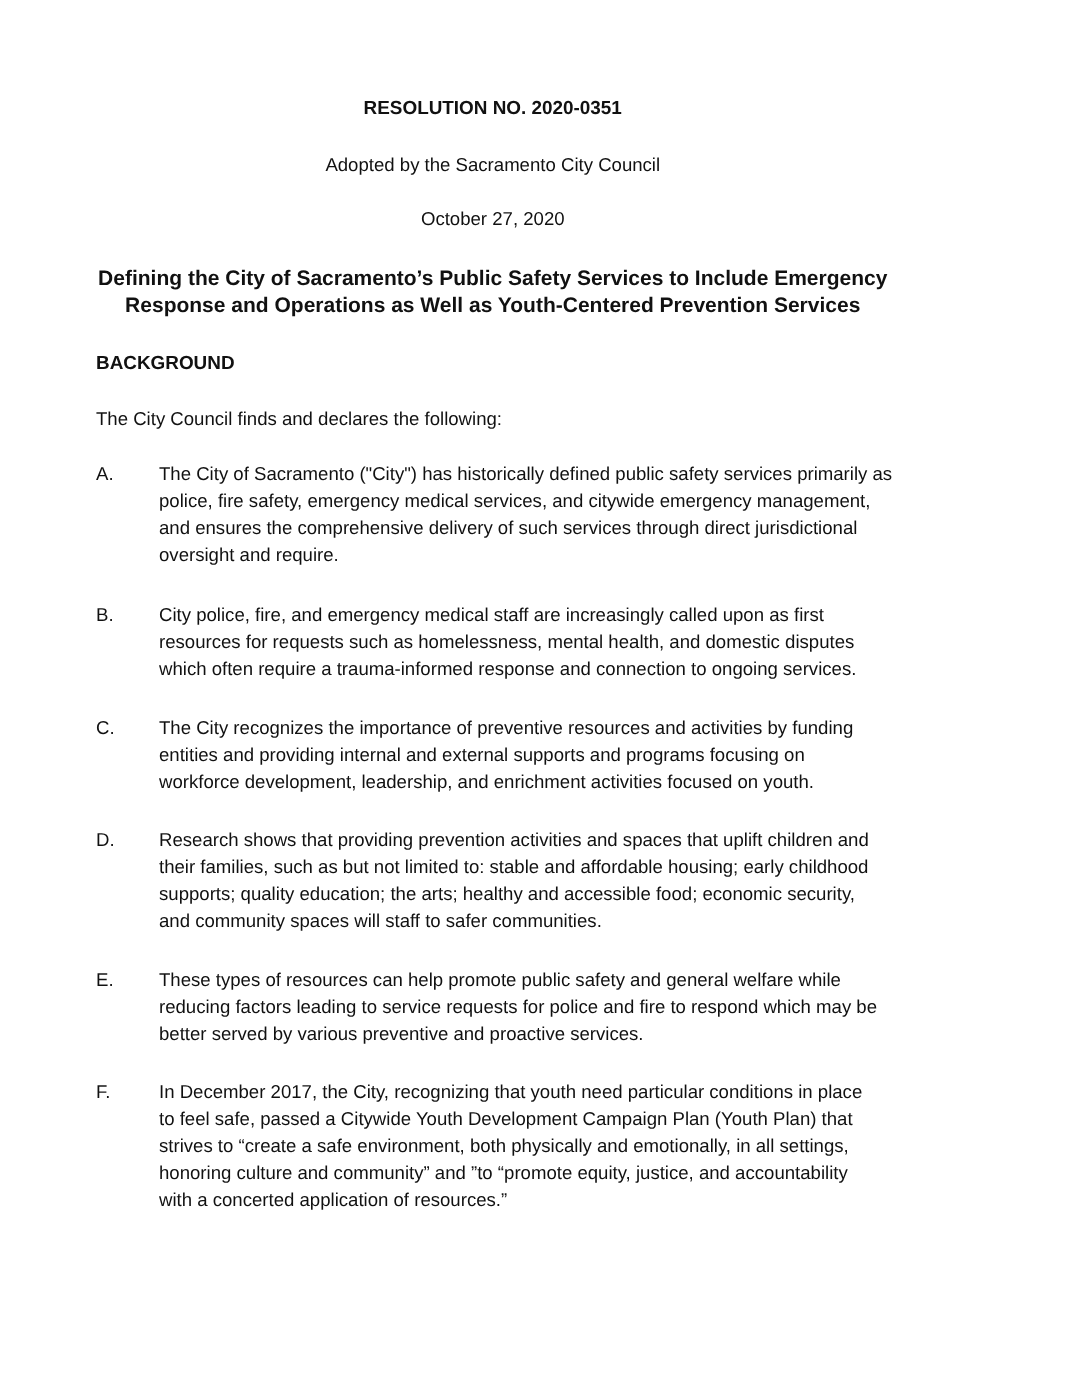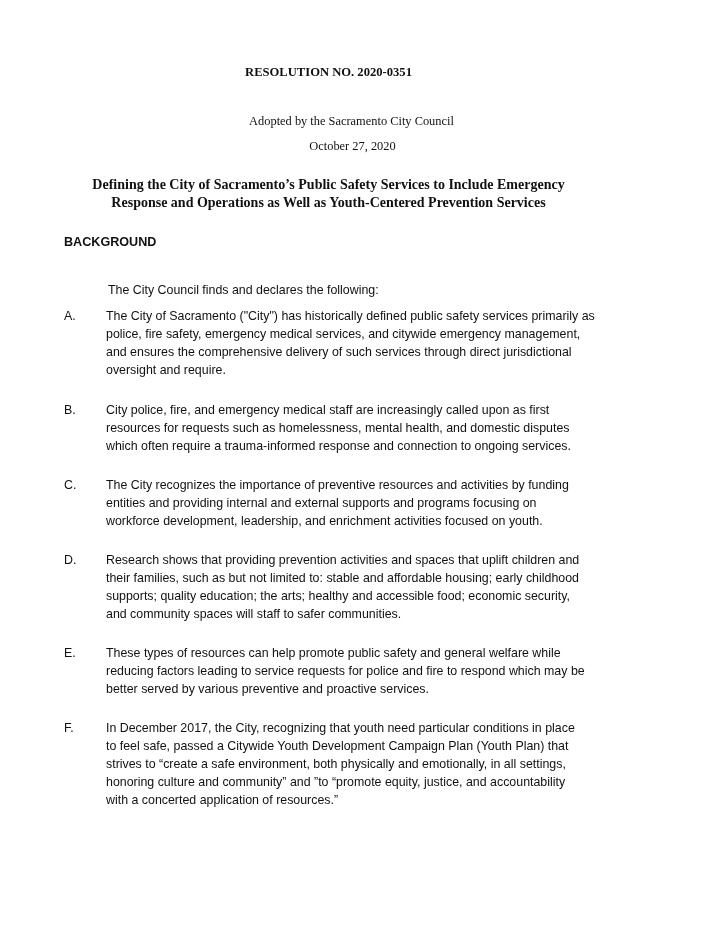--- a/index.html
+++ b/index.html
@@ -23,54 +23,50 @@
       top: 0;
       width: 720px;
       height: 931px;
       background: #ffffff;
     }
     .center {
       position: absolute;
       left: 0;
       width: 657px;
       text-align: center;
-      font-family: Liberation Serif, serif;
     }
     .res-no {
       top: 63px;
       font-weight: bold;
       font-size: 12.6px;
     }
     .adopted {
-      top: 112px;
-      margin-left: 23px;
+      top: 101px;
     }
     .date {
       top: 137px;
-      padding-left: 24px;
     }
     .title {
       top: 176px;
       font-weight: bold;
       font-size: 14px;
       line-height: 18px;
     }
     .title div { white-space: nowrap; }
     .section-heading {
       position: absolute;
       left: 64px;
       top: 233px;
       font-weight: bold;
       font-size: 12.6px;
     }
     .intro {
       position: absolute;
       left: 64px;
-      top: 281px;
-      margin-left: 44px;
+      top: 270px;
     }
     .item {
       position: absolute;
       left: 64px;
       width: 600px;
     }
     .item .letter {
       position: absolute;
       left: 0;
       top: 0;

